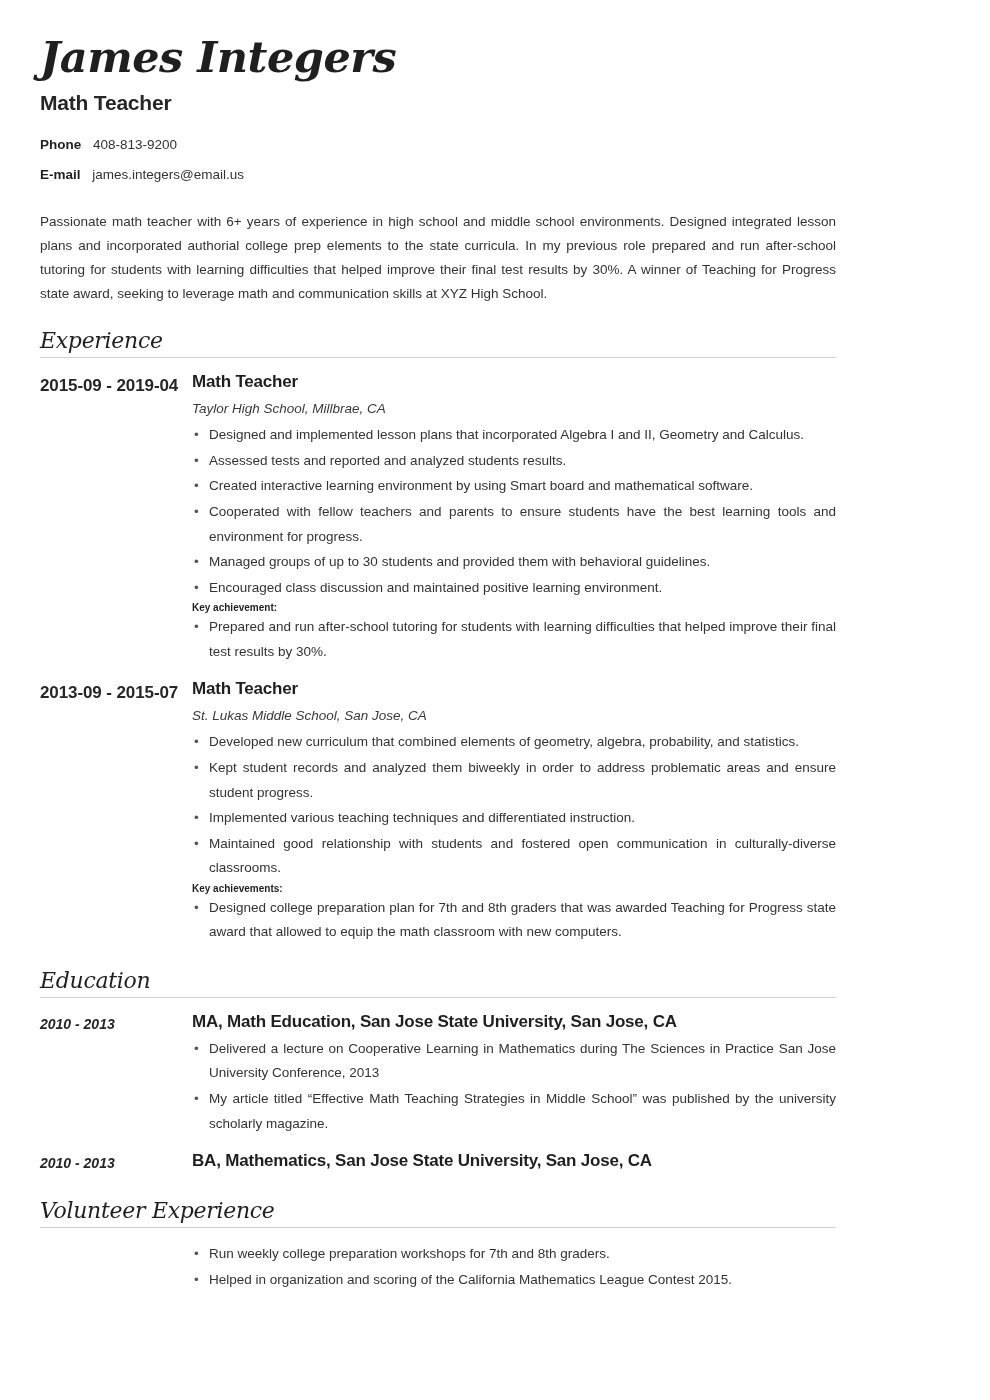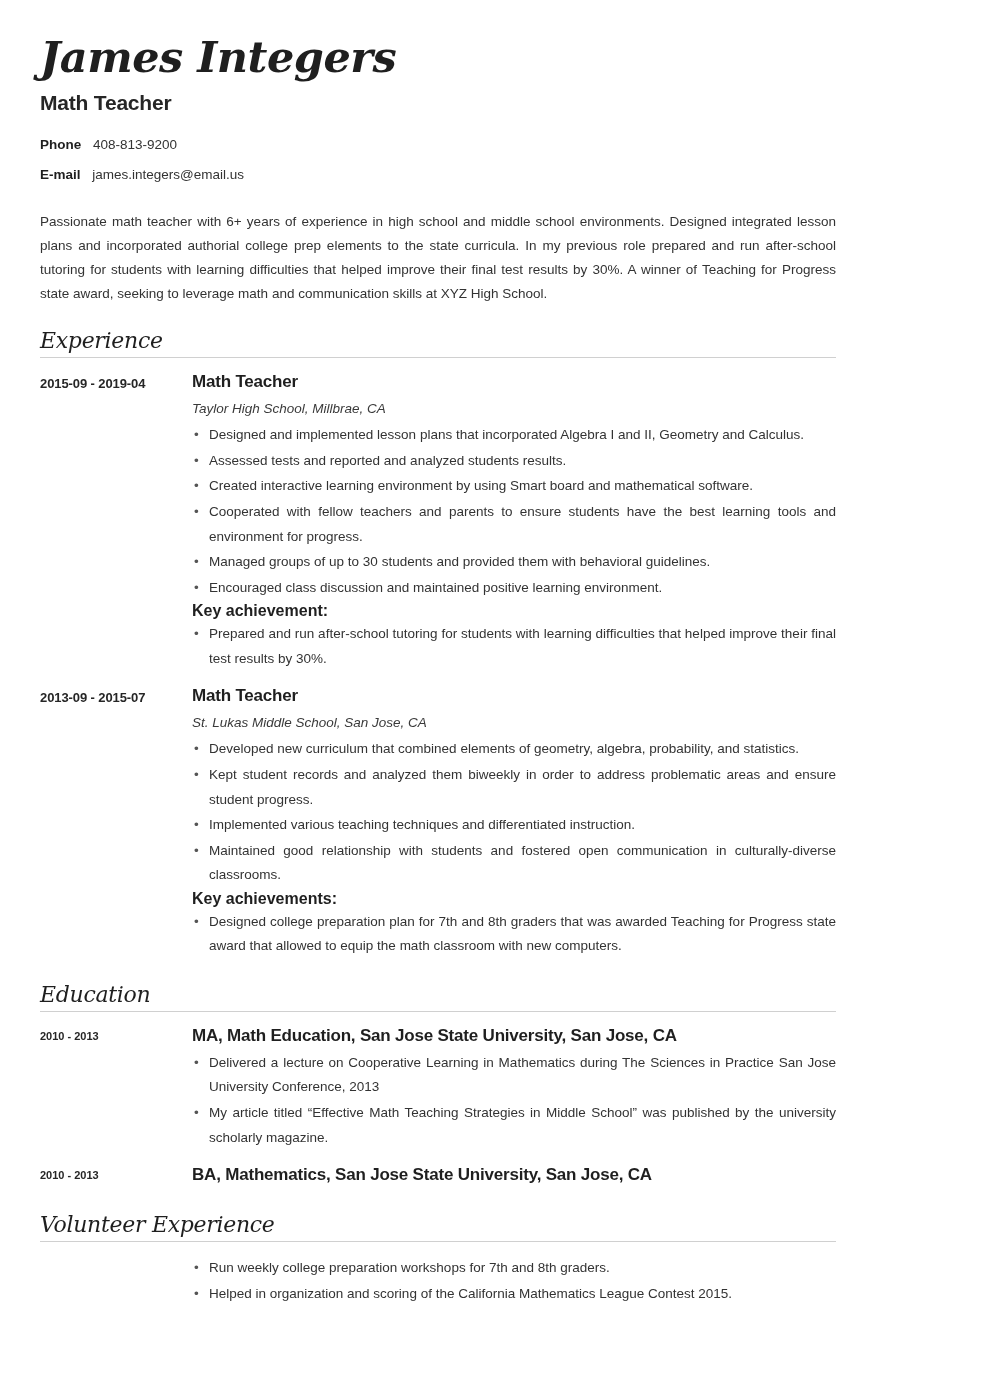--- a/index.html
+++ b/index.html
@@ -71,21 +71,21 @@
   }
   
   .entry {
     display: flex;
     align-items: flex-start;
     margin-bottom: 14px;
   }
   .entry-date {
     width: 152px;
     flex: 0 0 152px;
-    font-size: 13px;
+    font-size: 17px;
     font-weight: 700;
     color: #262626;
     padding-top: 4px;
     letter-spacing: -0.1px;
   }
   .entry-body { flex: 1 1 auto; }
   .entry-role {
     font-size: 17px;
     font-weight: 700;
     color: #1f1f1f;
@@ -120,34 +120,35 @@
     margin-bottom: 1px;
   }
   ul.bullets li::before {
     content: "•";
     position: absolute;
     left: 2px;
     top: 0;
     color: #555;
   }
   .key-ach {
-    font-size: 16px;
+    font-size: 10px;
     font-weight: 700;
     color: #1f1f1f;
     margin: 2px 0 2px 0;
   }
   .edu-entry .entry-body { padding-left: 0; }
   .volunteer-body { padding-left: 152px; }
   .edu-date {
     width: 152px;
     flex: 0 0 152px;
-    font-size: 11px;
+    font-size: 14px;
     font-weight: 700;
     color: #262626;
     padding-top: 4px;
+    font-style: italic;
   }
   .tight { margin-bottom: 6px; }
 </style>
 </head>
 <body>
 
 <div class="page">
 
   <div>
     <h1 class="name">James Integers</h1>

